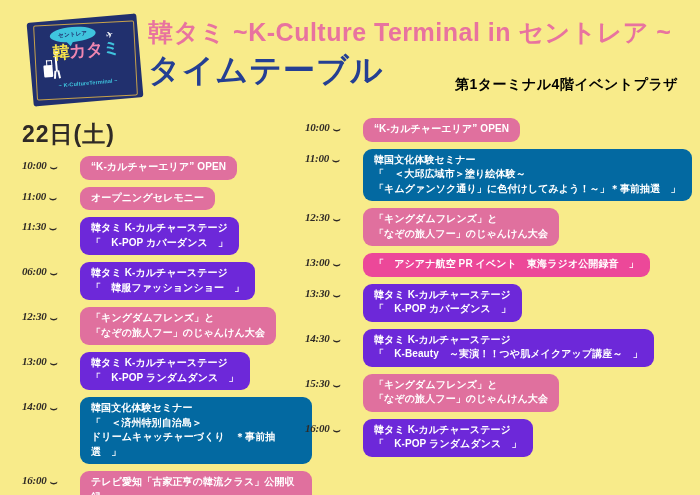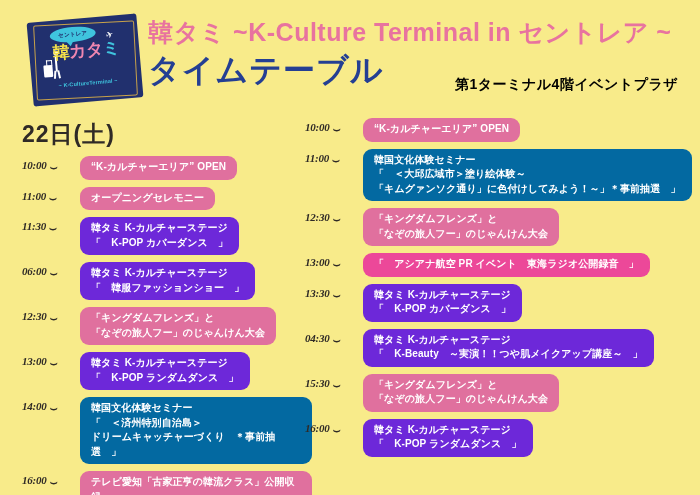--- a/index.html
+++ b/index.html
@@ -351,21 +351,21 @@
       <div class="row">
         <div class="time"><span>13:00</span><span class="tilde">⌣</span></div>
         <div class="pill pill-pink2">「　アシアナ航空 PR イベント　東海ラジオ公開録音　」</div>
       </div>
       <div class="row">
         <div class="time"><span>13:30</span><span class="tilde">⌣</span></div>
         <div class="pill pill-green">韓タミ K-カルチャーステージ
 「　K-POP カバーダンス　」</div>
       </div>
       <div class="row">
-        <div class="time"><span>04:30</span><span class="tilde">⌣</span></div>
+        <div class="time"><span>14:30</span><span class="tilde">⌣</span></div>
         <div class="pill pill-green">韓タミ K-カルチャーステージ
 「　K-Beauty　～実演！！つや肌メイクアップ講座～　」</div>
       </div>
       <div class="row">
         <div class="time"><span>15:30</span><span class="tilde">⌣</span></div>
         <div class="pill pill-pink">「キングダムフレンズ」と
 「なぞの旅人フー」のじゃんけん大会</div>
       </div>
       <div class="row">
         <div class="time"><span>16:00</span><span class="tilde">⌣</span></div>

